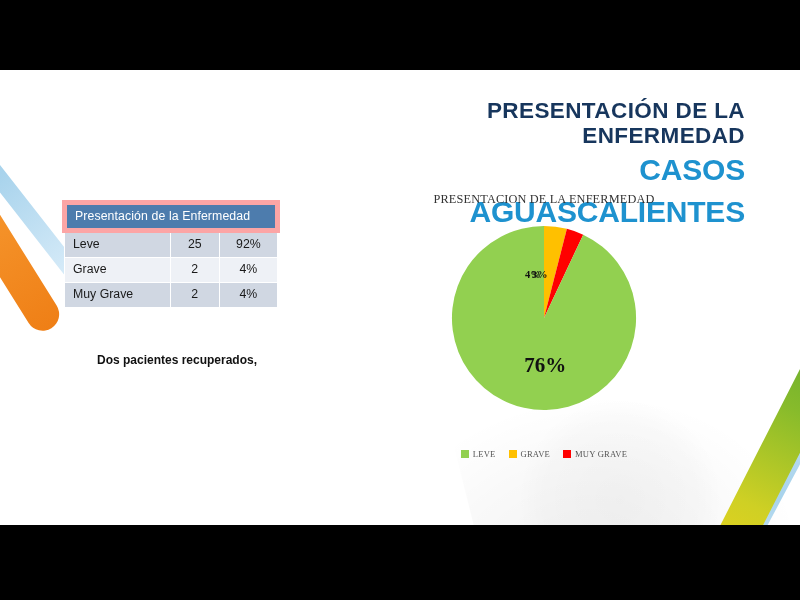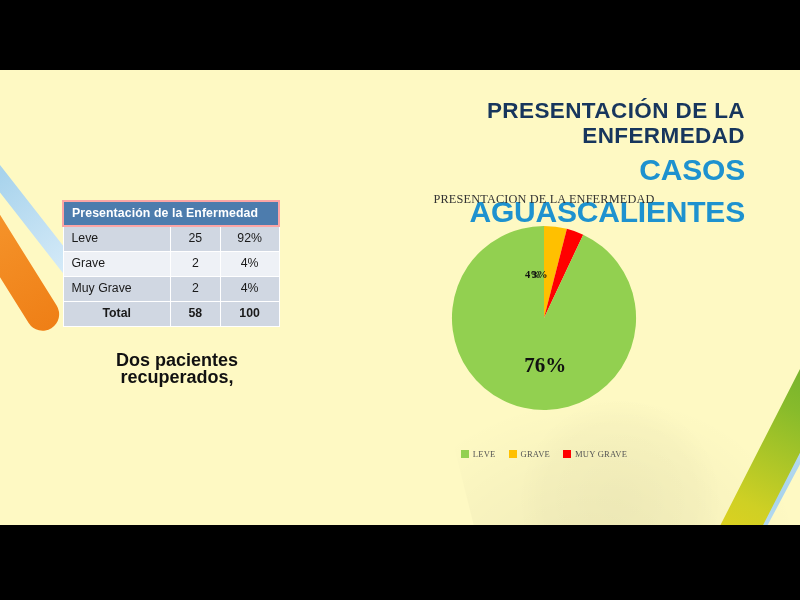--- a/index.html
+++ b/index.html
@@ -31,21 +31,21 @@
   .letterbox.top { top: 0; height: 70px; }
   .letterbox.bottom { top: 525px; height: 75px; }
 
   
   #slide {
     position: absolute;
     left: 0;
     top: 70px;
     width: 800px;
     height: 455px;
-    background: #fef9c3;
+    background: #ffffff;
     overflow: hidden;
   }
 
   
   .deco { position: absolute; pointer-events: none; }
 
   
   .deco-lt-blue {
     left: -20px; top: -56px;
     width: 17px; height: 300px;
@@ -214,26 +214,26 @@
   }
   table.data {
     border-collapse: collapse;
     width: 218px;
     font-size: 12.3px;
     color: #1a1a1a;
   }
   table.data th {
     background: #4d7cad;
     color: #ffffff;
-    font-weight: bold;
+    font-weight: normal;
     text-align: left;
     padding: 4px 8px 5px 8px;
     font-size: 12.3px;
     letter-spacing: 0.1px;
-    border: 2px solid #fca5a5;
+    border: 5px solid #fca5a5;
   }
   table.data td {
     padding: 4px 8px 5px 8px;
     border: 1px solid #ffffff;
     line-height: 15px;
   }
   table.data tr.r-odd td { background: #d0d7e2; }
   table.data tr.r-even td { background: #eef1f6; }
   table.data tr.r-total td {
     background: #d0d7e2;
@@ -244,21 +244,21 @@
   td.c-pct   { text-align: center; width: 50px; }
   tr.r-total td.c-label { text-align: center; }
 
   
   #note {
     position: absolute;
     left: 62px; top: 282px;
     width: 230px;
     text-align: center;
     font-weight: bold;
-    font-size: 18px;
+    font-size: 12px;
     line-height: 17px;
     color: #111111;
     z-index: 6;
   }
   #note .n2 { display: block; }
 
   
   #footer {
     position: absolute;
     left: 14px;
@@ -344,25 +344,20 @@
           <tr class="r-even">
             <td class="c-label">Grave</td>
             <td class="c-num">2</td>
             <td class="c-pct">4%</td>
           </tr>
           <tr class="r-odd">
             <td class="c-label">Muy Grave</td>
             <td class="c-num">2</td>
             <td class="c-pct">4%</td>
           </tr>
-          <tr class="r-total">
-            <td class="c-label">Total</td>
-            <td class="c-num">58</td>
-            <td class="c-pct">100</td>
-          </tr>
         </tbody>
       </table>
     </div>
 
     <div id="note">
       <span class="n1">Dos pacientes recuperados,</span>
     </div>
 
 
   </div>

